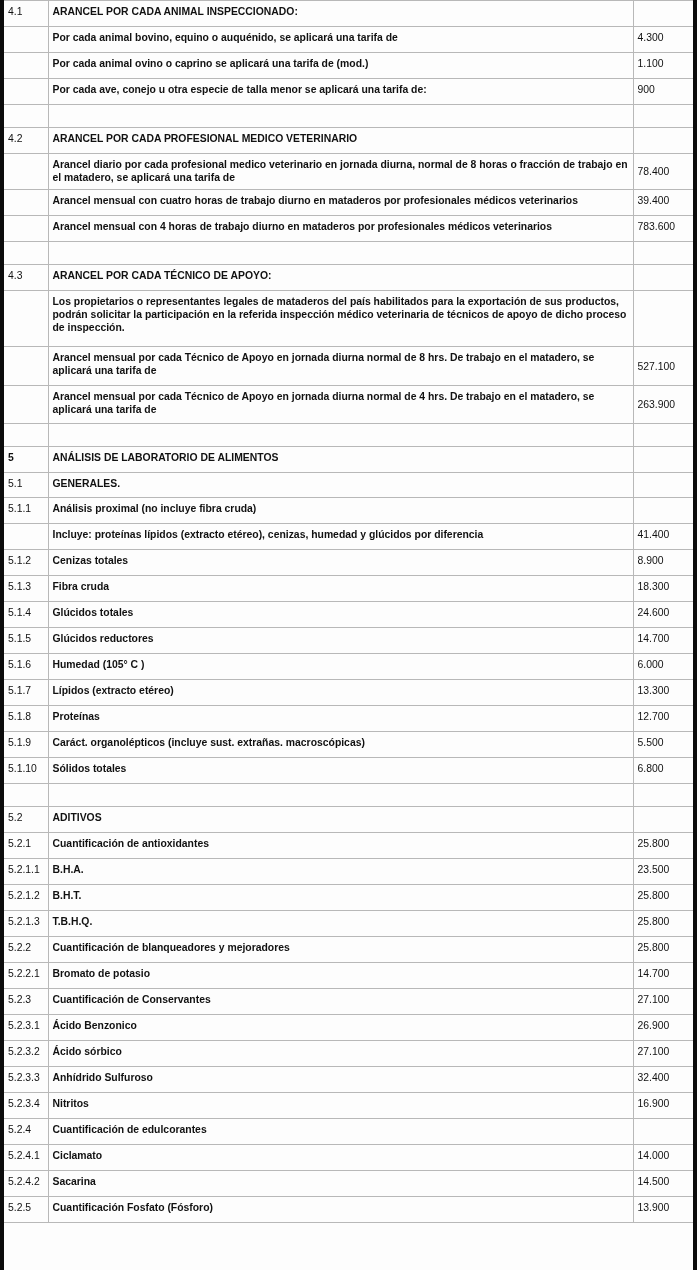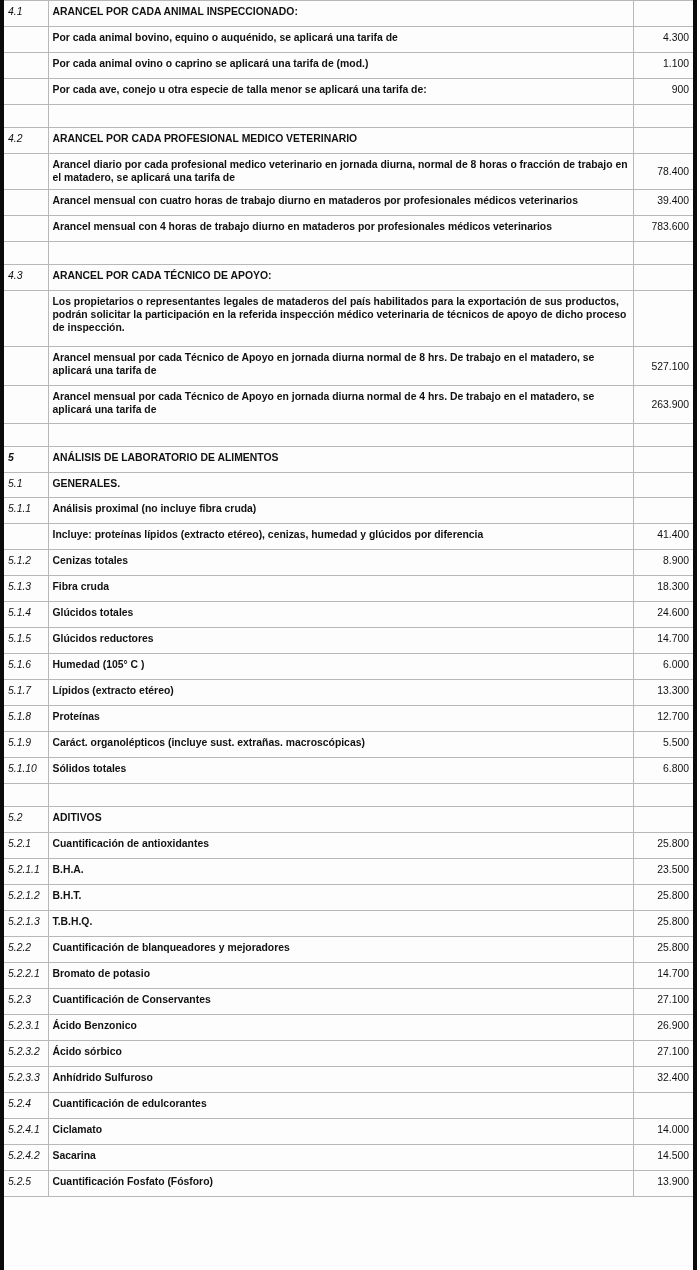--- a/index.html
+++ b/index.html
@@ -5,23 +5,23 @@
   html, body { margin: 0; padding: 0; background: #ffffff; }
   body { width: 700px; height: 1270px; overflow: hidden; position: relative; font-family: "Liberation Sans", sans-serif; color: #111; }
   .page { position: absolute; left: 0; top: 0; width: 700px; height: 1270px; background: #fdfdfd; }
   .border-left { position: absolute; left: 0; top: 0; width: 4px; height: 1270px; background: #0a0a0a; }
   .border-right { position: absolute; left: 693px; top: 0; width: 4px; height: 1270px; background: #0a0a0a; }
   table.doc { position: absolute; left: 4px; top: 0; width: 689px; border-collapse: collapse; table-layout: fixed; }
   table.doc td { border-top: 1px solid #b8b8b8; border-bottom: 1px solid #b8b8b8; vertical-align: top; padding: 4px 4px 0 4px; font-size: 10.4px; line-height: 13px; overflow: hidden; }
   col.c-code { width: 44px; }
   col.c-desc { width: 585px; }
   col.c-val { width: 60px; }
-  td.code { border-right: 1px solid #b8b8b8; font-style: italic; }
+  td.code { border-right: 1px solid #b8b8b8; }
   td.desc { border-right: 1px solid #b8b8b8; padding-left: 5px; font-weight: bold; }
-  td.val { text-align: right; padding-right: 8px; margin-left: 13px; }
+  td.val { padding-right: 8px; margin-left: 13px; }
   td.val.mid { vertical-align: middle; padding-top: 0; }
   tr.h25 td { height: 21px; }
   tr.h22 td { height: 18px; }
   tr.h24 td { height: 20px; }
   tr.h37 td { height: 33px; }
   tr.h35 td { height: 31px; }
   tr.h38 td { height: 34px; }
   tr.h55 td { height: 51px; }
   tr.bold td { font-weight: bold; }
 </style>
@@ -238,20 +238,25 @@
         <td class="code">5.2.3.2</td>
         <td class="desc">Ácido sórbico</td>
         <td class="val">27.100</td>
       </tr>
       <tr class="h25">
         <td class="code">5.2.3.3</td>
         <td class="desc">Anhídrido Sulfuroso</td>
         <td class="val">32.400</td>
       </tr>
       <tr class="h25">
+        <td class="code">5.2.3.4</td>
+        <td class="desc">Nitritos</td>
+        <td class="val">16.900</td>
+      </tr>
+      <tr class="h25">
         <td class="code">5.2.4</td>
         <td class="desc">Cuantificación de edulcorantes</td>
         <td class="val"></td>
       </tr>
       <tr class="h25">
         <td class="code">5.2.4.1</td>
         <td class="desc">Ciclamato</td>
         <td class="val">14.000</td>
       </tr>
       <tr class="h25">

